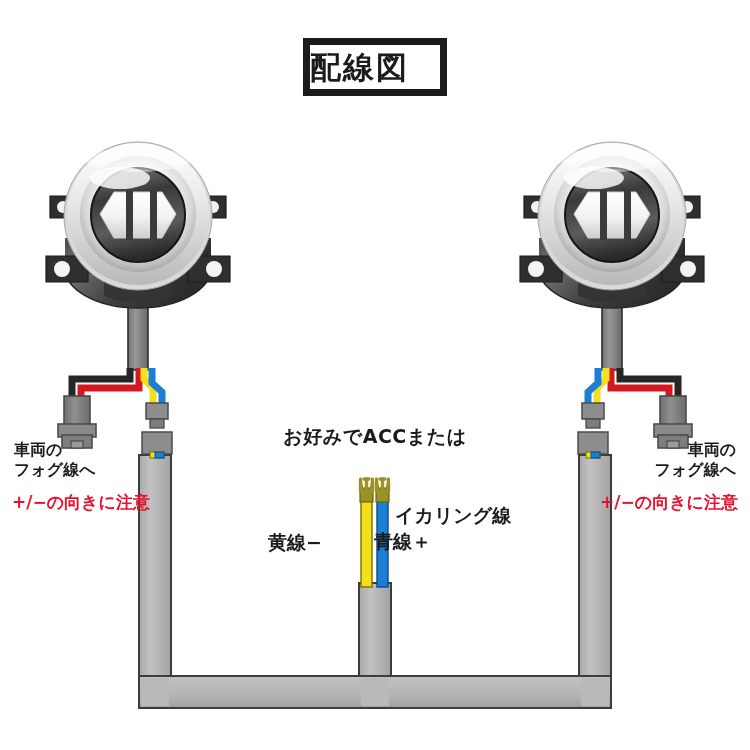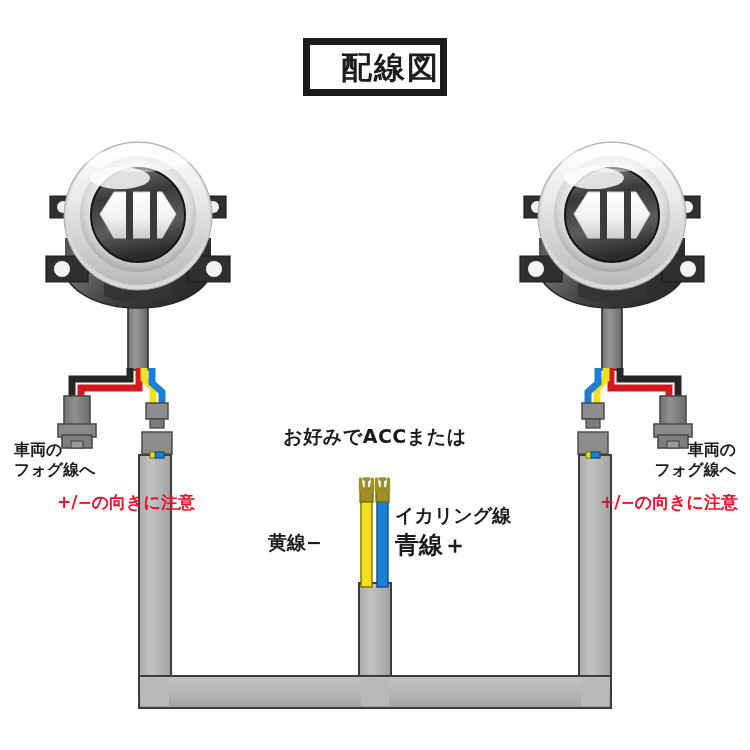--- a/index.html
+++ b/index.html
@@ -31,63 +31,63 @@
     position: absolute;
     left: 303px;
     top: 38px;
     width: 144px;
     height: 58px;
     border: 7px solid #1b1b1b;
     background: #ffffff;
     box-sizing: border-box;
     display: flex;
     align-items: center;
-    justify-content: flex-end;
+    justify-content: flex-start;
   }
   .title-text {
     font-size: 31px;
     font-weight: bold;
     color: #1b1b1b;
     letter-spacing: 2px;
     line-height: 1;
     white-space: nowrap;
   }
 
   
   .lbl {
     position: absolute;
     color: #1b1b1b;
     font-weight: bold;
     line-height: 1.28;
     white-space: nowrap;
   }
   .lbl.red {
     color: #e8112d;
-    margin-left: 45px;
   }
 
   .center-note {
     left: 0;
     top: 424px;
     width: 750px;
     text-align: center;
     font-size: 19px;
     letter-spacing: 0.5px;
   }
   .center-note .ln { display: block; }
 
   .ika-label {
     left: 395px;
     top: 503px;
     font-size: 19px;
   }
   .blue-label {
-    left: 395px;
+    left: 374px;
     top: 530px;
-    font-size: 24px;
+    font-size: 19px;
+    font-family: Liberation Serif, serif;
   }
   .yellow-label {
     left: 268px;
     top: 530px;
     font-size: 19px;
   }
 
   .side-note {
     font-size: 16px;
   }

